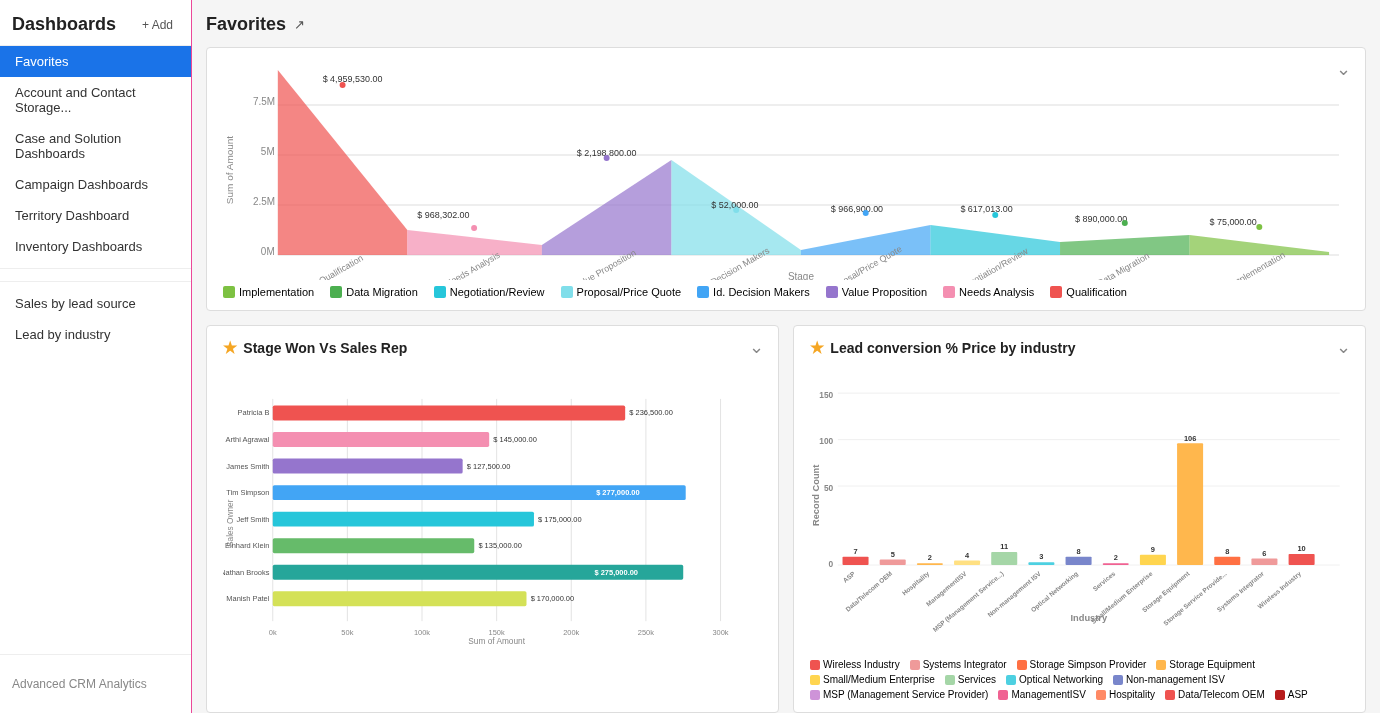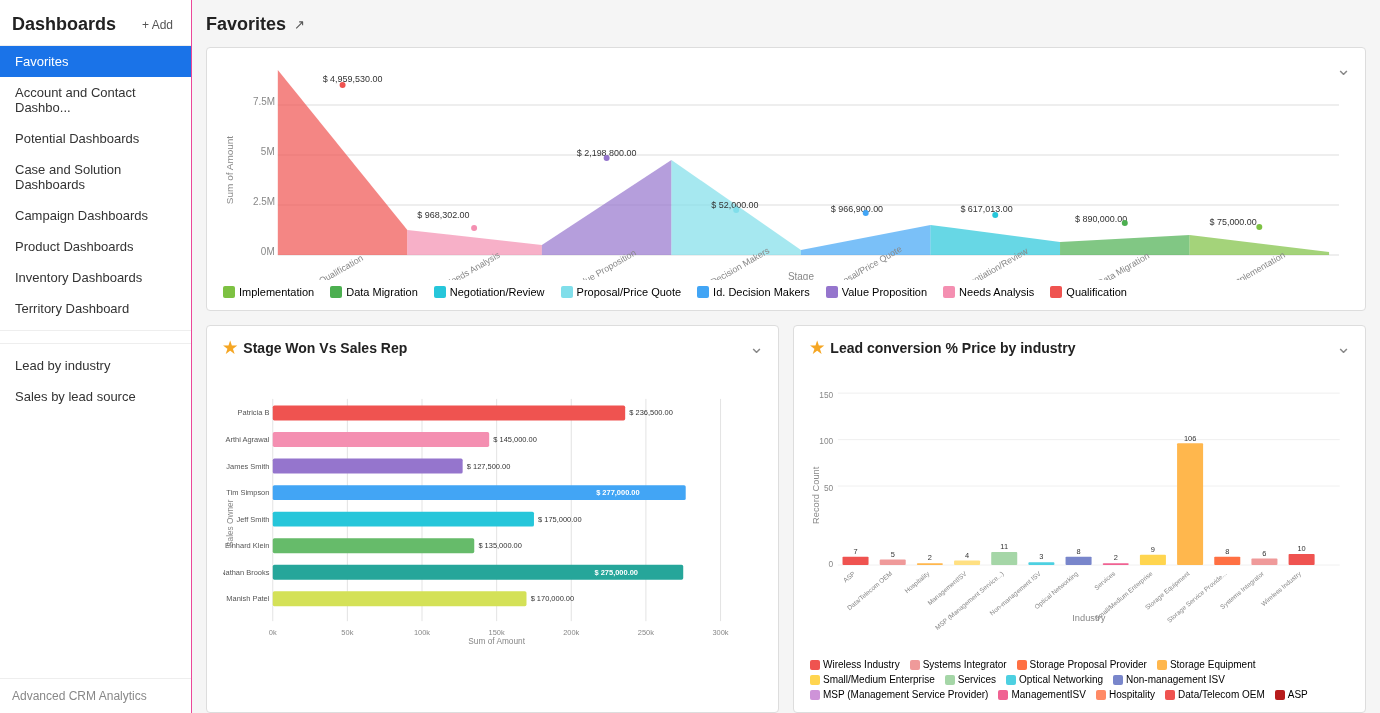--- a/index.html
+++ b/index.html
@@ -48,21 +48,21 @@
       color: #fff;
       border-left: 3px solid #1a73e8;
     }
     .sidebar-divider {
       height: 1px;
       background: #eee;
       margin: 6px 0;
     }
     .sidebar-footer {
       margin-top: auto;
-      padding: 10px 12px;
+      padding: 22px 12px;
       font-size: 12px;
       color: #888;
       border-top: 1px solid #eee;
     }
 
     
     #main {
       flex: 1;
       overflow-y: auto;
       padding: 14px 14px 14px 14px;
@@ -149,53 +149,52 @@
     .bar-chart-container {
       width: 100%;
       height: 300px;
       position: relative;
     }
 
     
     .lead-chart-container {
       width: 100%;
       height: 290px;
+      font-weight: bold;
     }
 
     svg text {
       font-family: Arial, sans-serif;
     }
   </style>
 </head>
 <body>
 
 <div id="sidebar">
   <div class="sidebar-header">
     <span class="sidebar-title">Dashboards</span>
     <button class="add-btn">+ Add</button>
   </div>
 
   <div id="sidebar-nav">
 
   <div class="sidebar-item active">Favorites</div>
-      <div class="sidebar-item">Account and Contact Dashbo...</div>
-      <div class="sidebar-item">Potential Dashboards</div>
+      <div class="sidebar-item">Account and Contact Storage...</div>
       <div class="sidebar-item">Case and Solution Dashboards</div>
       <div class="sidebar-item">Campaign Dashboards</div>
-      <div class="sidebar-item">Product Dashboards</div>
+      <div class="sidebar-item">Territory Dashboard</div>
       <div class="sidebar-item">Inventory Dashboards</div>
-      <div class="sidebar-item">Territory Dashboard</div>
     </div>
 
   <div class="sidebar-divider"></div>
 
   <div id="sidebar-section2">
   <div class="sidebar-divider"></div>
+      <div class="sidebar-item">Sales by lead source</div>
       <div class="sidebar-item">Lead by industry</div>
-      <div class="sidebar-item">Sales by lead source</div>
     </div>
 
   <div class="sidebar-footer">Advanced CRM Analytics</div>
 </div>
 
 <div id="main">
   <div class="main-header">
     <span class="main-title">Favorites</span>
     <span class="ext-icon">↗</span>
   </div>
@@ -447,21 +446,21 @@
           <div class="legend-item" style="display: flex; align-items: center; gap: 3px;">
             <span style="width:10px;height:10px;background:#ef5350;display:inline-block;border-radius:2px;"></span>
             <span style="font-size:10px;">Wireless Industry</span>
           </div>
           <div class="legend-item" style="display: flex; align-items: center; gap: 3px;">
             <span style="width:10px;height:10px;background:#ef9a9a;display:inline-block;border-radius:2px;"></span>
             <span style="font-size:10px;">Systems Integrator</span>
           </div>
           <div class="legend-item" style="display: flex; align-items: center; gap: 3px;">
             <span style="width:10px;height:10px;background:#ff7043;display:inline-block;border-radius:2px;"></span>
-            <span style="font-size:10px;">Storage Proposal Provider</span>
+            <span style="font-size:10px;">Storage Simpson Provider</span>
           </div>
           <div class="legend-item" style="display: flex; align-items: center; gap: 3px;">
             <span style="width:10px;height:10px;background:#ffb74d;display:inline-block;border-radius:2px;"></span>
             <span style="font-size:10px;">Storage Equipment</span>
           </div>
           <div class="legend-item" style="display: flex; align-items: center; gap: 3px;">
             <span style="width:10px;height:10px;background:#ffd54f;display:inline-block;border-radius:2px;"></span>
             <span style="font-size:10px;">Small/Medium Enterprise</span>
           </div>
           <div class="legend-item" style="display: flex; align-items: center; gap: 3px;">

